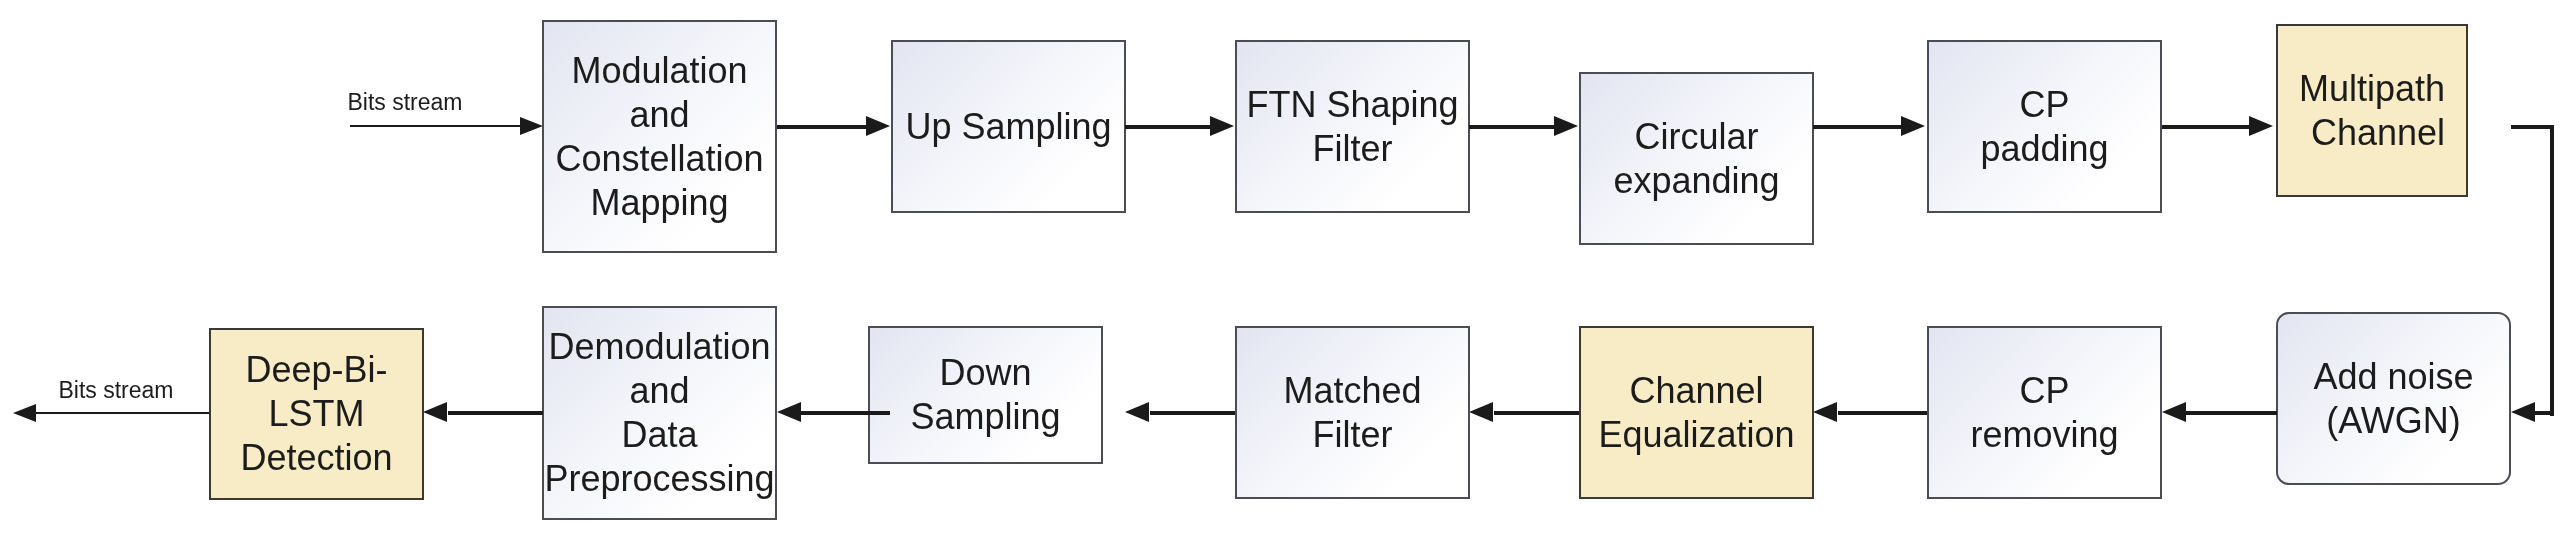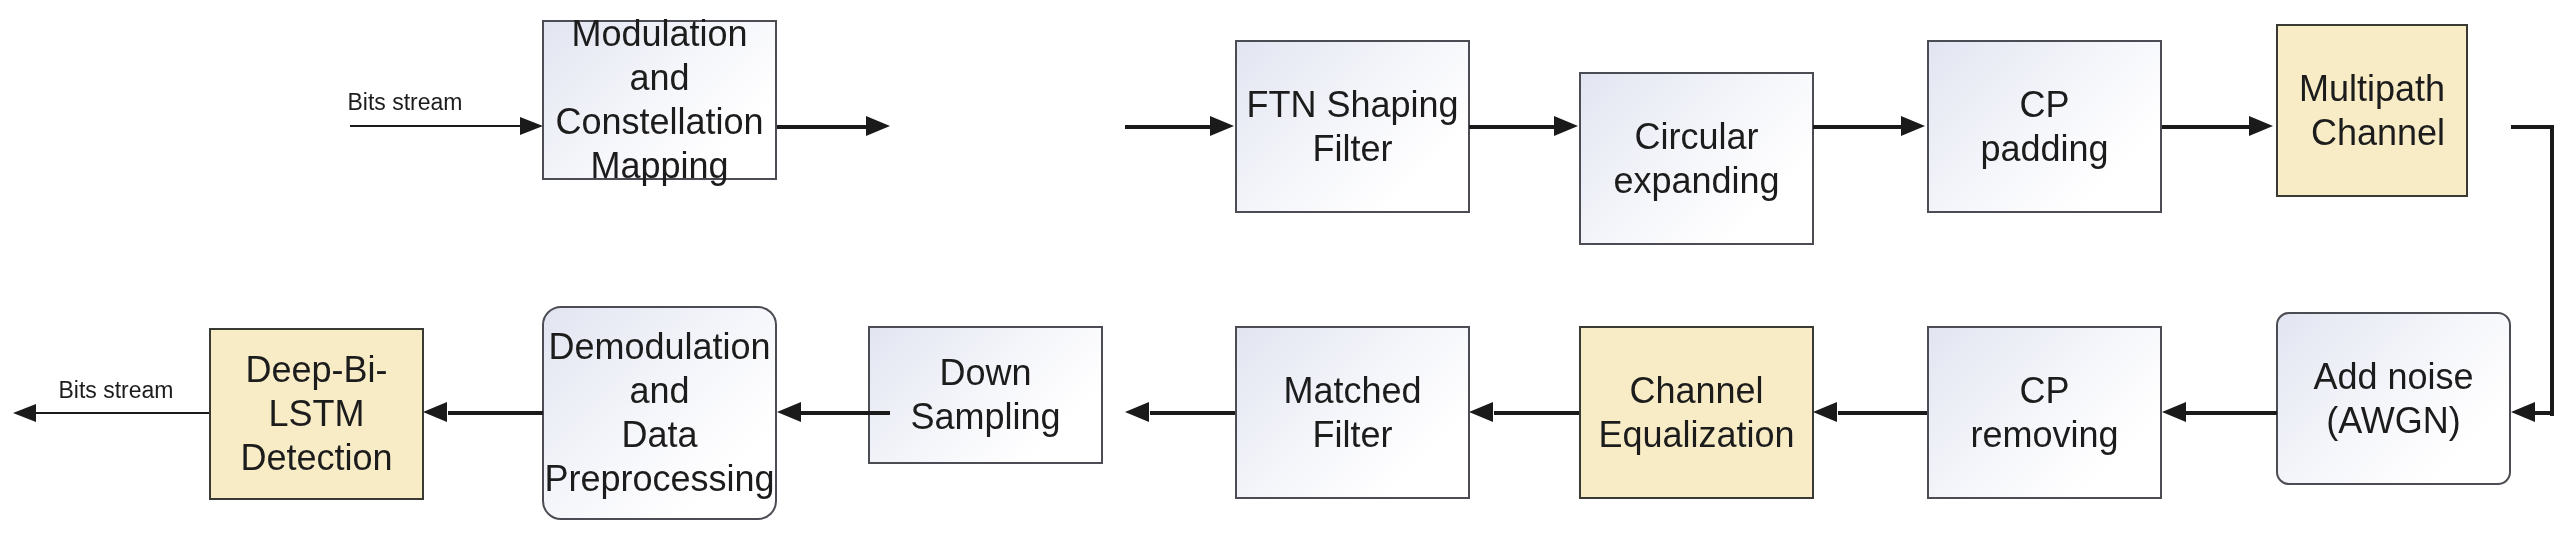--- a/index.html
+++ b/index.html
@@ -43,30 +43,33 @@
 </style>
 </head>
 <body>
 
 <div id="canvas">
 
   <div class="flowtext" style="left:308px;top:83px;width:194px;">Bits stream</div>
   <div class="hline" style="left:350px;top:125px;width:172px;height:2.4px;"></div>
   <div class="head right thin" style="left:520px;top:117px;"></div>
 
-  <div class="node plain" style="left:542px;top:20px;width:235px;height:160px;">
+  <div class="node plain" style="left:542px;top:20px;width:235px;height:233px;">
     <div class="label">Modulation
 and
 Constellation
 Mapping</div>
   </div>
 
   <div class="hline" style="left:777px;top:125px;width:91px;height:4px;"></div>
   <div class="head right" style="left:866px;top:116px;"></div>
 
+  <div class="node plain" style="left:891px;top:40px;width:235px;height:173px;">
+    <div class="label">Up Sampling</div>
+  </div>
 
   <div class="hline" style="left:1125px;top:125px;width:87px;height:4px;"></div>
   <div class="head right" style="left:1210px;top:116px;"></div>
 
   <div class="node plain" style="left:1235px;top:40px;width:235px;height:173px;">
     <div class="label">FTN Shaping
 Filter</div>
   </div>
 
   <div class="hline" style="left:1469px;top:125px;width:87px;height:4px;"></div>
@@ -131,21 +134,21 @@
   <div class="hline" style="left:1150px;top:411px;width:85px;height:4px;"></div>
 
   <div class="node plain" style="left:868px;top:326px;width:235px;height:138px;">
     <div class="label">Down
 Sampling</div>
   </div>
 
   <div class="head left" style="left:777px;top:402px;"></div>
   <div class="hline" style="left:801px;top:411px;width:89px;height:4px;"></div>
 
-  <div class="node plain" style="left:542px;top:306px;width:235px;height:214px;border-radius:19px;">
+  <div class="node plain" style="left:542px;top:306px;width:235px;height:214px;">
     <div class="label">Demodulation
 and
 Data
 Preprocessing</div>
   </div>
 
   <div class="head left" style="left:423px;top:402px;"></div>
   <div class="hline" style="left:448px;top:411px;width:95px;height:4px;"></div>
 
   <div class="node gold" style="left:209px;top:328px;width:215px;height:172px;">

